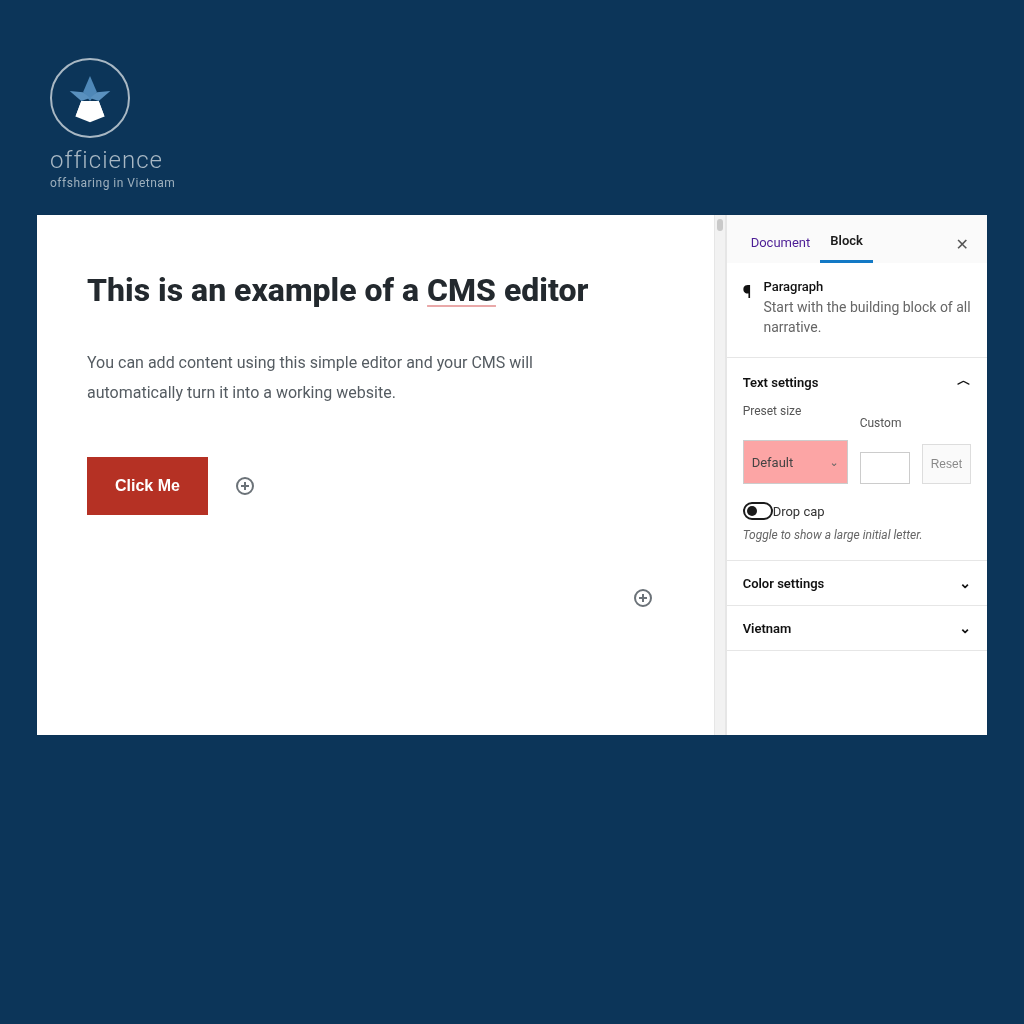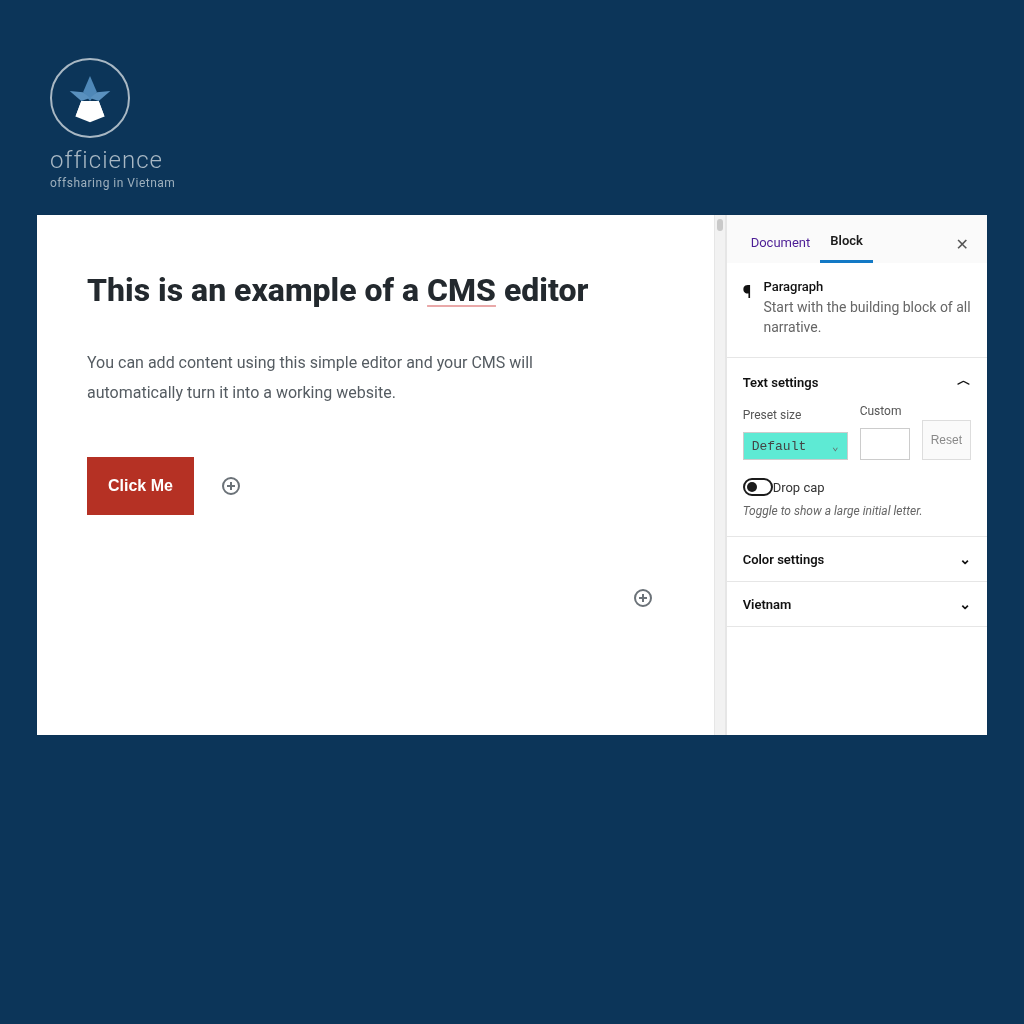--- a/index.html
+++ b/index.html
@@ -65,21 +65,21 @@
   .button-row {
     margin-top: 48px;
     display:flex; align-items:center; gap:28px;
   }
   .cta {
     background:#b53124;
     color:#fff;
     border:none;
     font-size:16px;
     font-weight:600;
-    padding: 20px 21px;
+    padding: 20px 28px;
     cursor:pointer;
   }
   .plus-dot {
     width:18px; height:18px;
     border:2px solid #6b7278;
     border-radius:50%;
     display:flex; align-items:center; justify-content:center;
     color:#6b7278;
     font-size:12px; line-height:1;
     cursor:pointer;
@@ -161,27 +161,27 @@
   .panel-header {
     display:flex; justify-content:space-between; align-items:flex-end;
     font-weight:600; font-size:13px; color:#111;
     cursor:pointer;
   }
   .panel-header .chev { font-size:14px; color:#111; }
   .panel.collapsed { padding-bottom:14px; }
   .panel .content { margin-top:14px; }
 
   .size-row { display:flex; gap:12px; align-items:flex-end; }
-  .field { display:flex; flex-direction:column; gap:10px; }
+  .field { display:flex; flex-direction:column; gap:22px; }
   .field label { font-size:12px; color:#555; }
   .select {
     display:flex; align-items:center; justify-content:space-between;
-    border:1px solid #ccc; background:#5eead4;
-    height:28px; padding:0 8px; font-size:13px;
-    min-width:105px; cursor:pointer; color:#444;font-family:Liberation Mono, monospace;
+    border:1px solid #ccc; background:#fca5a5;
+    height:44px; padding:0 8px; font-size:13px;
+    min-width:105px; cursor:pointer; color:#444;
   }
   .select .chev-down { font-size:11px; color:#666; }
   .numbox {
     border:1px solid #ccc; background:#fff;
     height:32px; width:50px;
   }
   .reset-btn {
     border:1px solid #ddd; background:#fafafa;
     color:#888; font-size:12px;
     height:40px; padding:0 8px; cursor:pointer;

